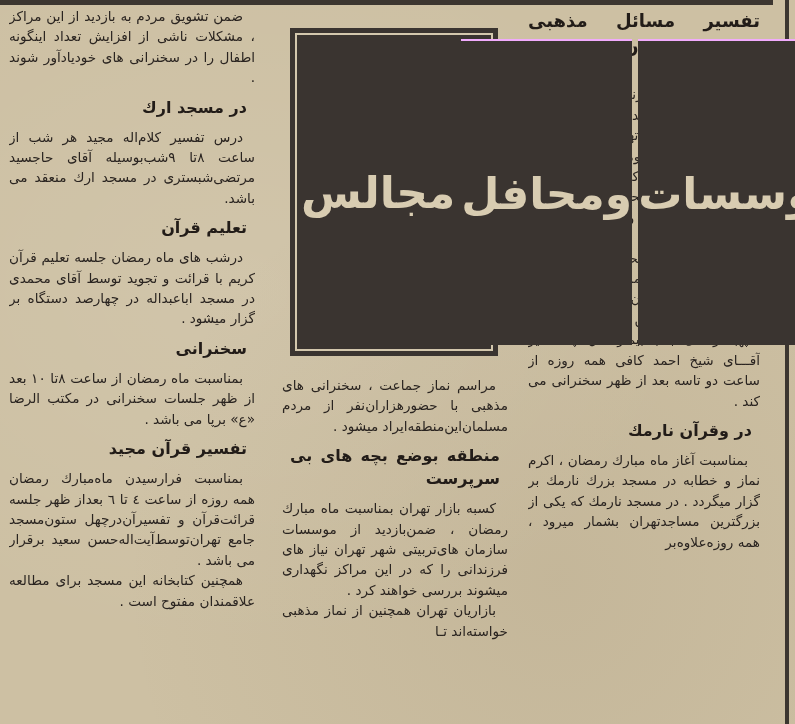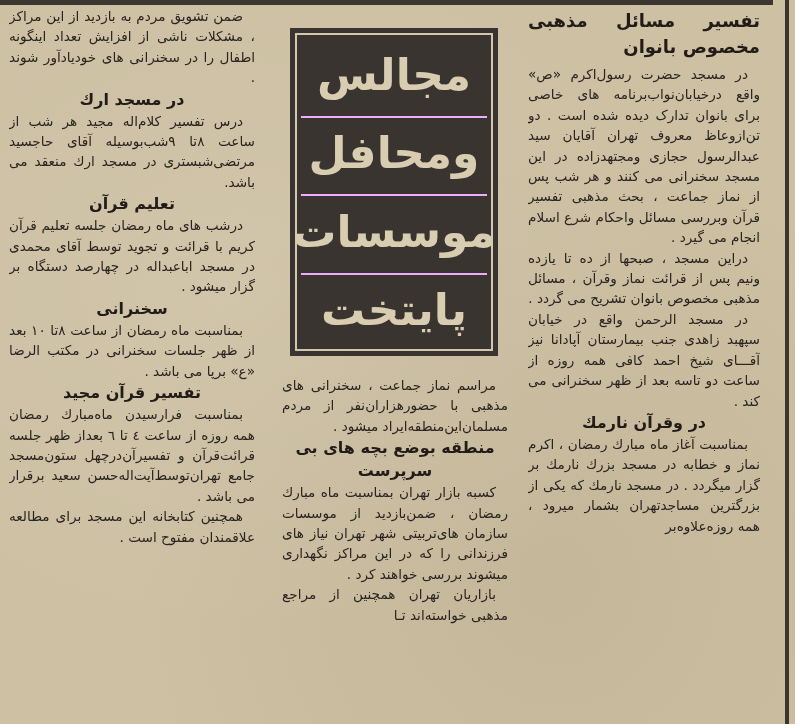--- a/index.html
+++ b/index.html
@@ -26,38 +26,38 @@
       background: #3c3630;
     }
     .col {
       position: absolute; top: 6px; bottom: 0;
       direction: rtl; text-align: justify;
       font-size: 13.6px; line-height: 20.4px;
       overflow: hidden;
     }
     .col p { margin: 0; text-indent: 12px; }
     .col h3 {
-      margin: 0; font-weight: bold; text-align: center;
+      margin: 8px; font-weight: bold; 
       font-size: 16px; line-height: 23px; color: #221c18;
     }
     .col-right { left: 528px; width: 232px; top: 8px; }
     .col-right h2 {
       margin: 0 0 4px 0; font-weight: bold;
       font-size: 18px; line-height: 26px; color: #221c18;
     }
     .col-left { left: 9px; width: 246px; }
     .col-mid { left: 282px; width: 226px; top: 375px; }
     .headline-box {
       position: absolute; left: 290px; top: 28px; width: 208px; height: 328px;
       background: #3a3430; padding: 5px; box-sizing: border-box;
     }
     .headline-inner {
       width: 100%; height: 100%; box-sizing: border-box;
       border: 2px solid #d3c7ad; padding: 4px;
-      display: flex; flex-direction: column; gap: 6px;
+      display: flex; flex-direction: row; gap: 6px;
     }
     .headline-cell {
       flex: 1; background: #3a3430;
       border-top: 2px solid #f0abfc;
       display: flex; align-items: center; justify-content: center;
       direction: rtl;
       color: #d8ccb1; font-weight: bold; font-size: 44px;
       font-family: "DejaVu Sans", sans-serif;
     }
     .headline-cell:first-child { border-top: none; }
@@ -84,21 +84,21 @@
       <div class="headline-cell">ومحافل</div>
       <div class="headline-cell">موسسات</div>
       <div class="headline-cell">پایتخت</div>
     </div>
   </div>
 
   <div class="col col-mid">
     <p>مراسم نماز جماعت ، سخنرانی های مذهبی با حضورهزاران‌نفر از مردم مسلمان‌این‌منطقه‌ایراد میشود .</p>
     <h3>منطقه بوضع بچه های بی سرپرست</h3>
     <p>کسبه بازار تهران بمناسبت ماه مبارك رمضان ، ضمن‌بازدید از موسسات سازمان های‌تربیتی شهر تهران نیاز های فرزندانی را كه در این مراكز نگهداری میشوند بررسی خواهند كرد .</p>
-    <p>بازاریان تهران همچنین از مراجع مذهبی خواسته‌اند تـا</p>
+    <p>بازاریان تهران همچنین از نماز مذهبی خواسته‌اند تـا</p>
   </div>
 
   <div class="col col-left">
     <p>ضمن تشویق مردم به بازدید از این مراكز ، مشكلات ناشی از افزایش تعداد اینگونه اطفال را در سخنرانی های خودیادآور شوند .</p>
     <h3>در مسجد ارك</h3>
     <p>درس تفسیر كلام‌اله مجید هر شب از ساعت ۸تا ۹شب‌بوسیله آقای حاجسید مرتضی‌شبستری در مسجد ارك منعقد می باشد.</p>
     <h3>تعلیم قرآن</h3>
     <p>درشب های ماه رمضان جلسه تعلیم قرآن كریم با قرائت و تجوید توسط آقای محمدی در مسجد اباعبداله در چهارصد دستگاه بر گزار میشود .</p>
     <h3>سخنرانی</h3>
     <p>بمناسبت ماه رمضان از ساعت ۸تا ۱۰ بعد از ظهر جلسات سخنرانی در مكتب الرضا «ع» برپا می باشد .</p>

